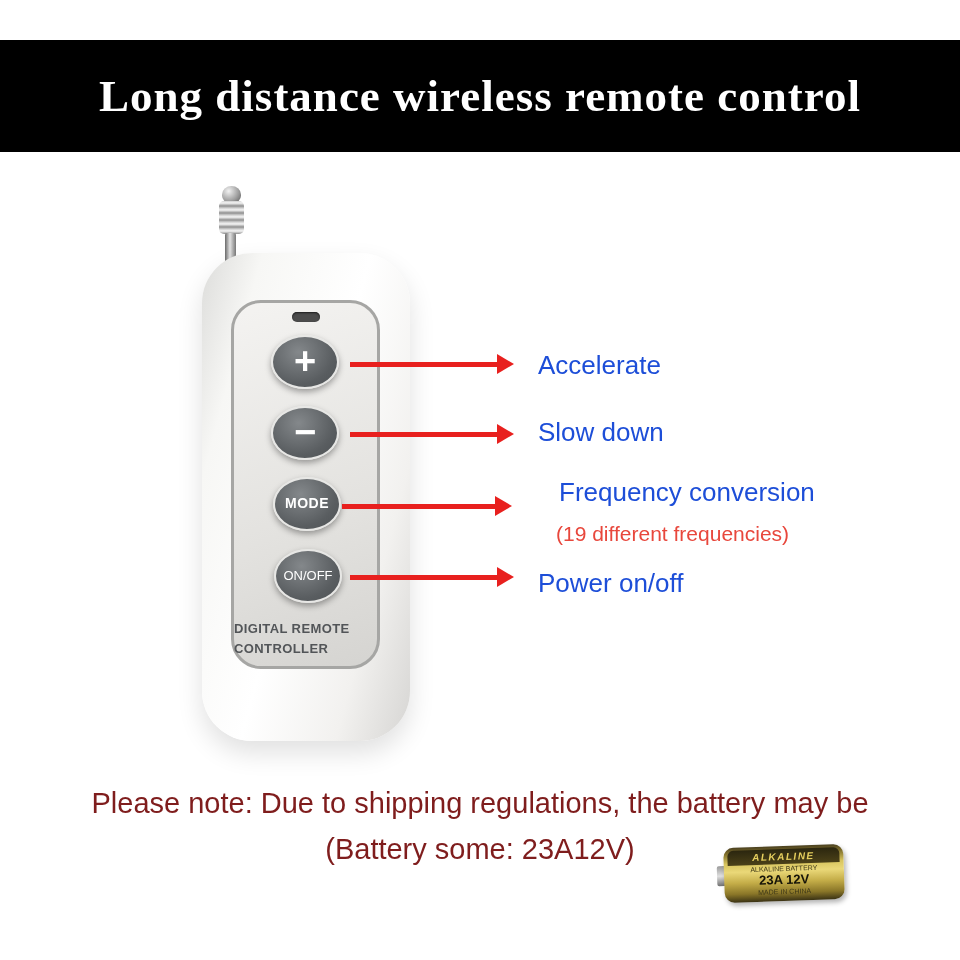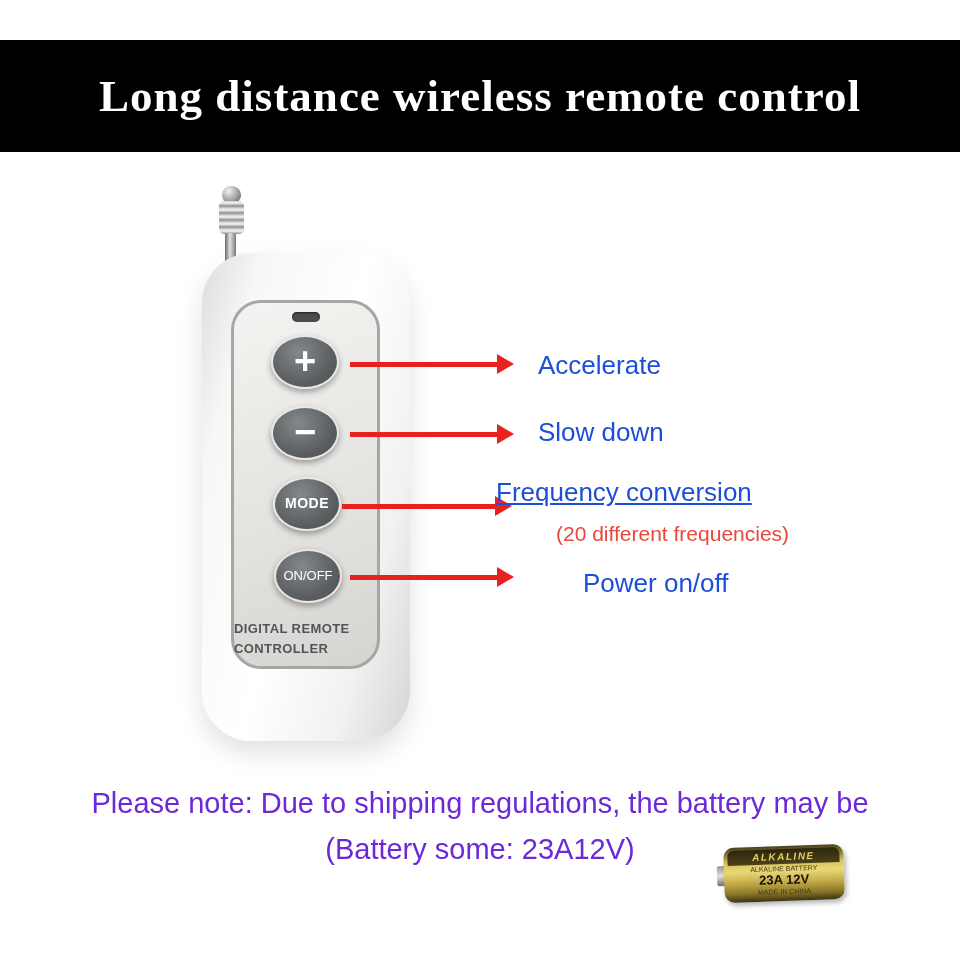--- a/index.html
+++ b/index.html
@@ -72,30 +72,30 @@
   }
   .arrow-1 { left:350px; top:362px; width:148px; }
   .arrow-2 { left:350px; top:432px; width:148px; }
   .arrow-3 { left:342px; top:504px; width:154px; }
   .arrow-4 { left:350px; top:575px; width:148px; }
 
   
   .label { position:absolute; font-size:26px; color:#1d4ed8; white-space:nowrap; }
   .label-1 { left:538px; top:350px; }
   .label-2 { left:538px; top:417px; }
-  .label-3 { left:496px; top:477px;text-decoration:underline; }
-  .label-4 { left:538px; top:568px;margin-left:45px; }
+  .label-3 { left:559px; top:477px; }
+  .label-4 { left:538px; top:568px; }
   .sublabel {
     position:absolute; left:556px; top:522px; font-size:21px; color:#e8473c; white-space:nowrap;
   }
 
   
   .note {
     position:absolute; left:0; top:780px; width:960px; text-align:center;
-    font-size:29px; line-height:46px; color:#6d28d9;
+    font-size:29px; line-height:46px; color:#7f1d1d;
   }
 
   
   .battery { position:absolute; left:724px; top:846px; width:120px; height:55px; transform:rotate(-2deg); }
   .battery-body {
     position:absolute; left:0; top:0; right:0; bottom:0; border-radius:10px;
     background:linear-gradient(180deg, #4a4020 0%, #7a6a28 10%, #d8c55e 30%, #ead878 45%, #c4ad48 65%, #8a7628 85%, #3a3214 100%);
     box-shadow:2px 3px 5px rgba(0,0,0,0.3);
   }
   .battery-cap {
@@ -150,21 +150,21 @@
   </div>
 
   <div class="arrow arrow-1"></div>
   <div class="arrow arrow-2"></div>
   <div class="arrow arrow-3"></div>
   <div class="arrow arrow-4"></div>
 
   <div class="label label-1">Accelerate</div>
   <div class="label label-2">Slow down</div>
   <div class="label label-3">Frequency conversion</div>
-  <div class="sublabel">(20 different frequencies)</div>
+  <div class="sublabel">(19 different frequencies)</div>
   <div class="label label-4">Power on/off</div>
 
   <div class="note">
     <div>Please note: Due to shipping regulations, the battery may be</div>
     <div>(Battery some: 23A12V)</div>
   </div>
 
   <div class="battery">
     <div class="battery-cap"></div>
     <div class="battery-body">

